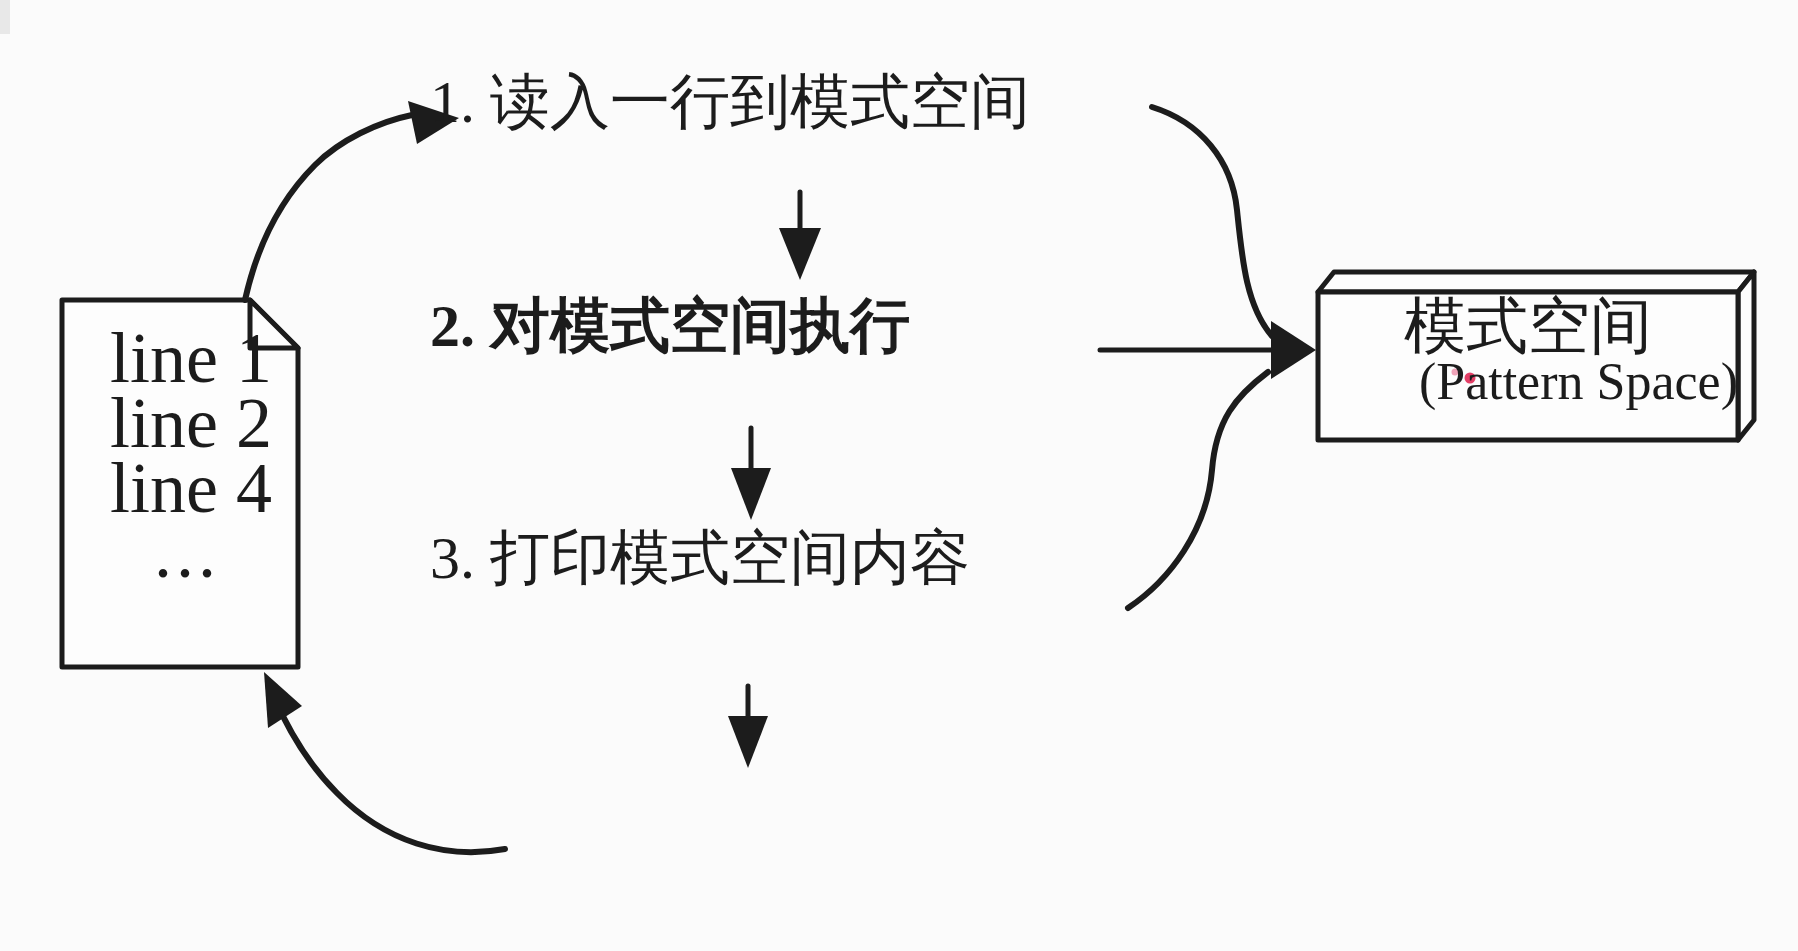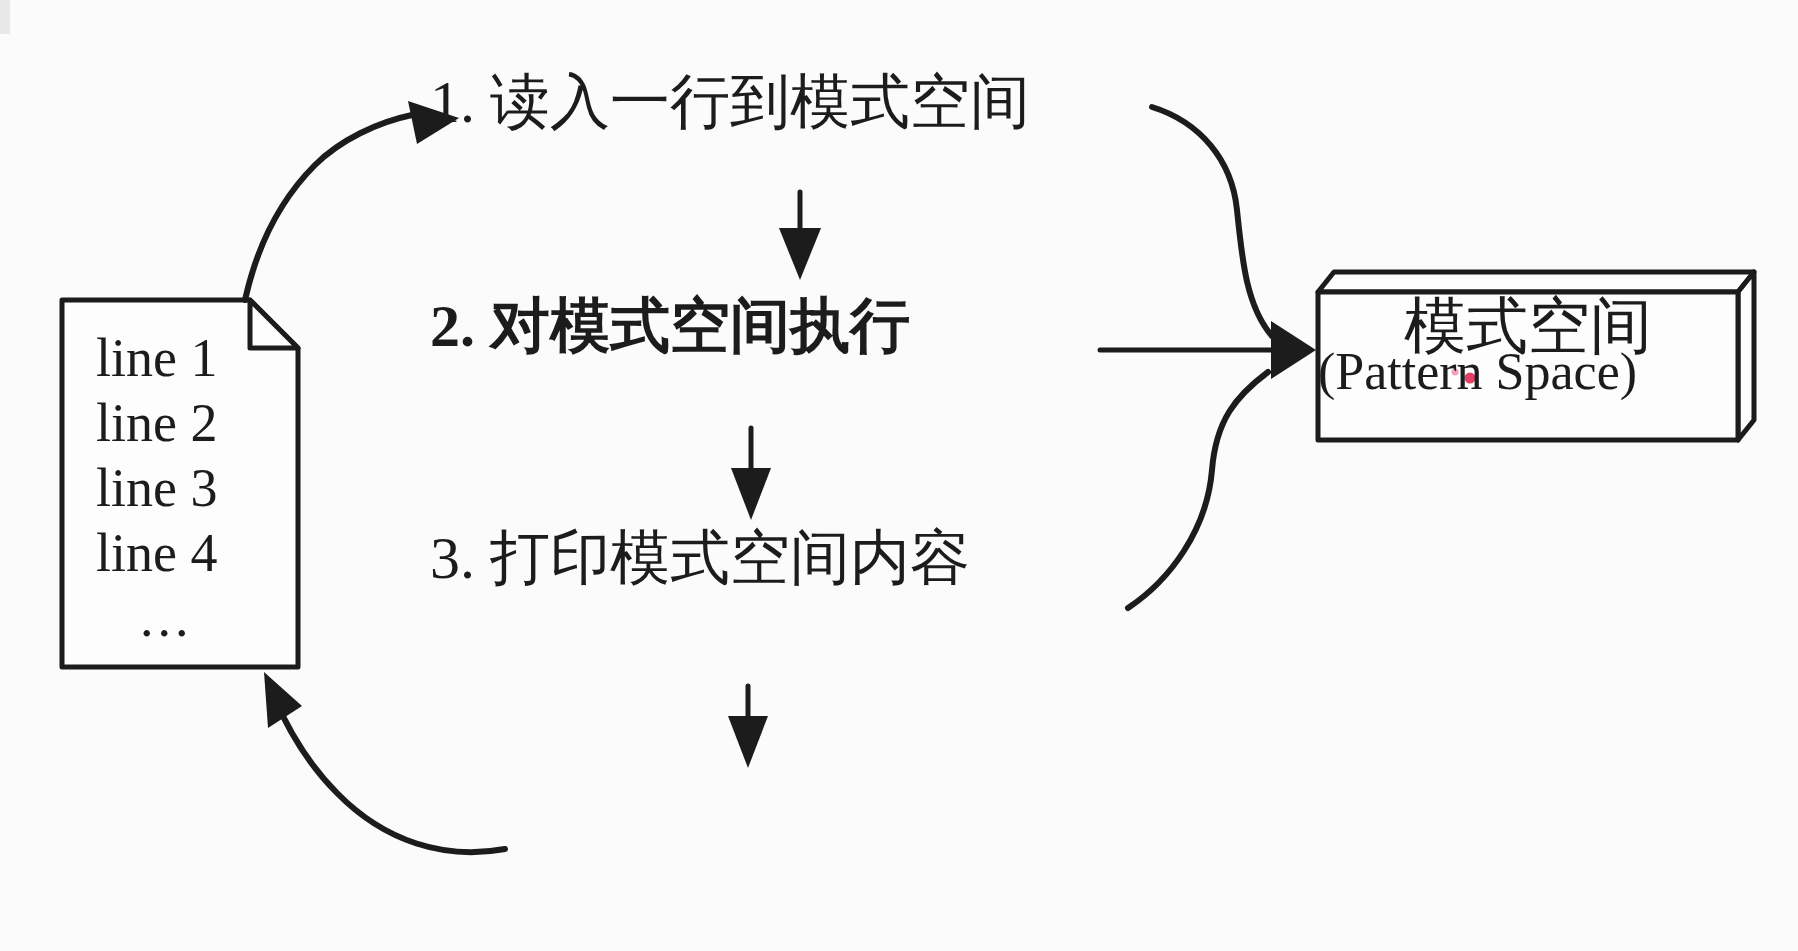--- a/index.html
+++ b/index.html
@@ -11,43 +11,43 @@
     font-family:"Liberation Serif","DejaVu Serif",serif;
     color:#1c1c1c;
   }
   .artwork{position:absolute;left:0;top:0;width:1798px;height:951px;}
   .edge-artifact{
     position:absolute;left:0;top:0;width:10px;height:34px;
     background:#d9d9d9;opacity:.55;
   }
   
   .doc-text{
-    position:absolute;left:48px;top:300px;width:236px;height:367px;
+    position:absolute;left:62px;top:300px;width:236px;height:367px;
     box-sizing:border-box;padding:26px 0 0 48px;
-    font-size:54px;line-height:65px;white-space:nowrap;
+    font-size:72px;line-height:65px;white-space:nowrap;
   }
   .doc-text .dots{padding-left:44px;letter-spacing:4px;}
   
   .step{
     position:absolute;left:430px;width:720px;
     font-size:60px;line-height:68px;
     white-space:nowrap;
   }
   #step1{top:68px;}
   #step2{top:292px;font-weight:bold;}
   #step3{top:524px;}
   #step4{top:782px;}
   
   .box-title{
     position:absolute;left:1318px;top:296px;width:420px;
     text-align:center;font-size:62px;line-height:60px;white-space:nowrap;
   }
   .box-subtitle{
-    position:absolute;left:1318px;top:344px;width:420px;
-    text-align:left;font-size:52px;line-height:56px;white-space:nowrap;
+    position:absolute;left:1318px;top:354px;width:420px;
+    text-align:right;font-size:52px;line-height:56px;white-space:nowrap;
   }
 </style>
 </head>
 <body>
 
 <div class="canvas">
 
   <svg class="artwork" viewBox="0 0 1798 951">
     <g fill="none" stroke="#1c1c1c" stroke-width="5" stroke-linecap="round" stroke-linejoin="round">
 
@@ -81,21 +81,20 @@
       <circle cx="1455" cy="372" r="3.5" fill="#e87c9a" stroke="none" opacity="0.7"></circle>
       <circle cx="1470" cy="378" r="5.5" fill="#e02a56" stroke="none" opacity="0.9"></circle>
     </g>
   </svg>
 
   <div class="edge-artifact"></div>
 
   <div class="doc-text">
     <div>line 1</div>
     <div>line 2</div>
-    <div>line 3</div>
     <div>line 4</div>
     <div class="dots">...</div>
   </div>
 
   <div id="step1" class="step">
     <div>1. 读入一行到模式空间</div>
   </div>
 
   <div id="step2" class="step">
     <div>2. 对模式空间执行</div>

